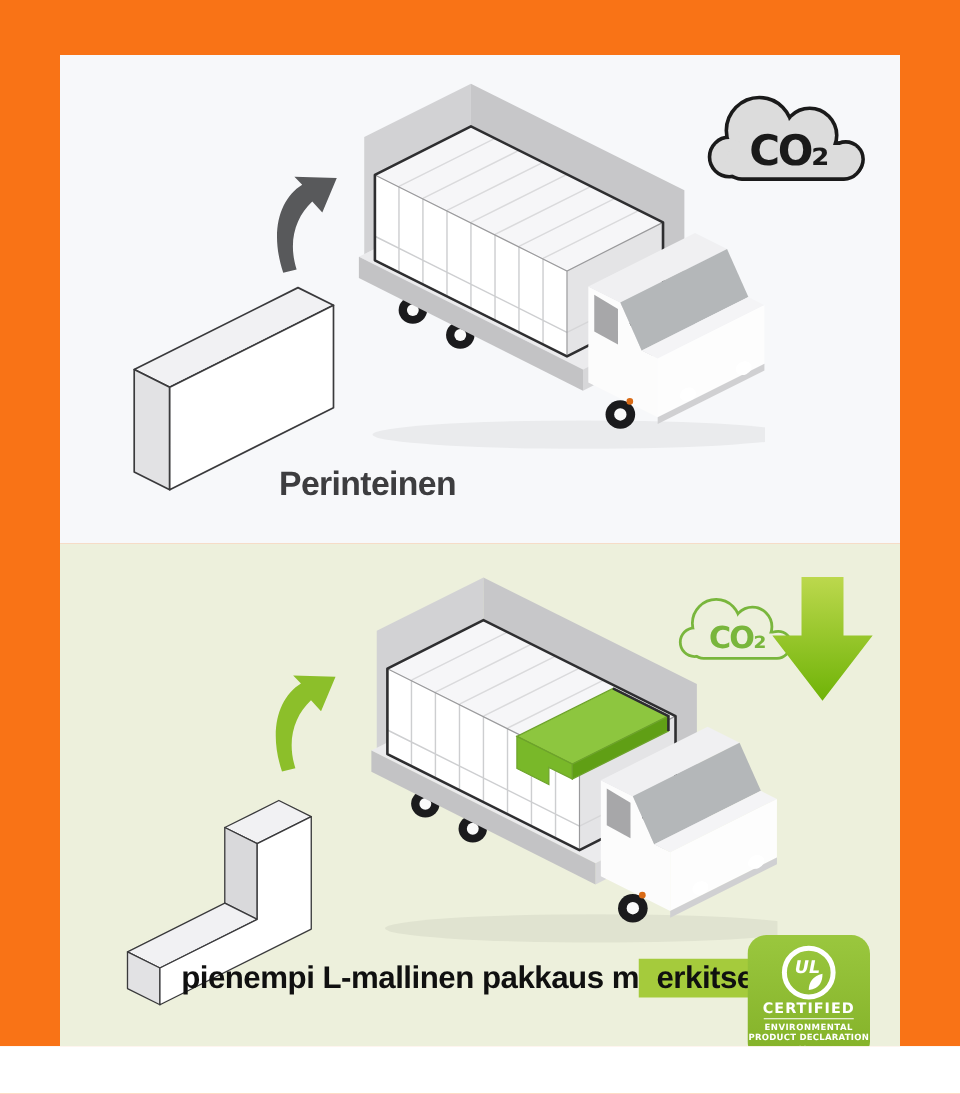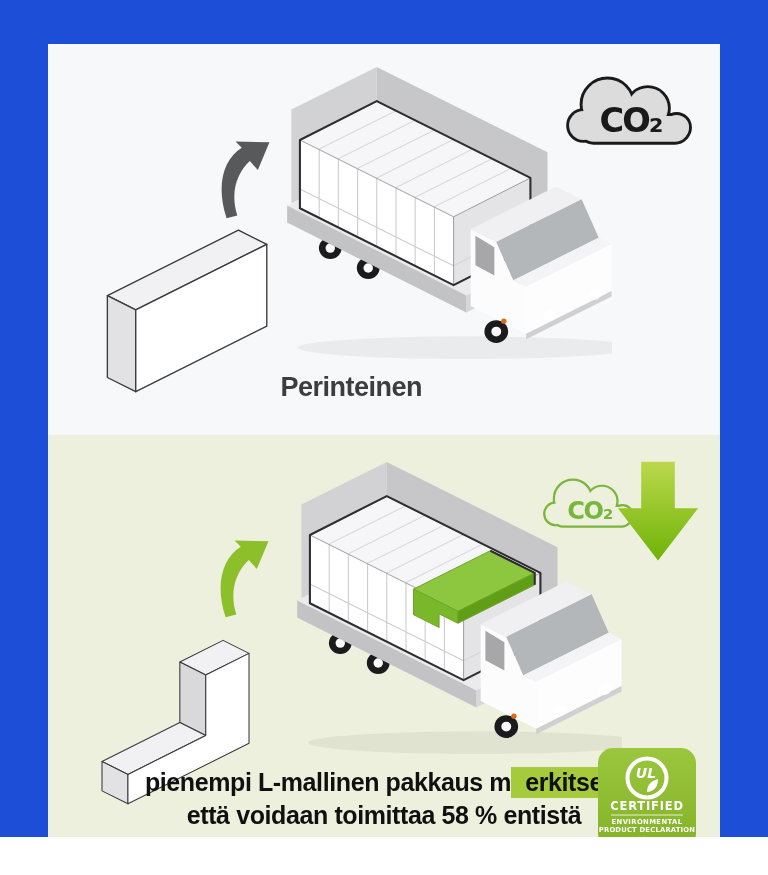--- a/index.html
+++ b/index.html
@@ -1,22 +1,22 @@
 <!DOCTYPE html>
 <html><head>
 <meta charset="utf-8">
 <style>
   html,body{margin:0;padding:0;}
-  .page{position:relative;width:768px;height:837px;background:#1d4ed8;overflow:hidden;
+  .page{position:relative;width:768px;height:837px;background:#f97316;overflow:hidden;
         font-family:"Liberation Sans", sans-serif;}
   .panel{position:absolute;left:48px;width:672px;}
   .panel-top{top:44px;height:391px;background:#f7f8fa;}
   .panel-bottom{top:435px;height:440px;background:#edf0dc;}
   .abs{position:absolute;}
-  .label-trad{left:118px;top:328px;width:256px;text-align:right;
+  .label-trad{left:118px;top:328px;width:256px;text-align:center;
       font-size:27px;font-weight:bold;color:#3d3d3f;letter-spacing:-0.5px;}
   .caption{left:0;top:331px;width:672px;text-align:center;z-index:1;
       font-size:25px;line-height:33px;font-weight:bold;color:#101010;letter-spacing:-0.4px;}
   .caption .hl{background:#a5cb3c;padding:1px 0 2px 14px;}
   .badge-wrap{left:550px;top:313px;width:98px;height:100px;z-index:2;}
   .footer-bar{position:absolute;left:95px;top:869px;width:577px;height:6px;background:#20305a;}
   svg{display:block;}
   svg text{font-family:"DejaVu Sans","Liberation Sans",sans-serif;}
 </style>
 </head>
@@ -162,21 +162,20 @@
         <polygon points="120,37.3 185,4.8 224,24.3 159,56.8" fill="#f1f1f3"></polygon>
         <polygon points="120,37.3 159,56.8 159,147.8 120,128.3" fill="#d9d9db"></polygon>
         <polygon points="120,128.3 159,147.8 42,206.3 3,186.8" fill="#f1f1f3"></polygon>
         <polygon points="3,186.8 42,206.3 42,250.5 3,231" fill="#e2e2e4"></polygon>
         <polygon points="224,24.3 159,56.8 159,147.8 42,206.3 42,250.5 224,159.5" fill="#ffffff"></polygon>
       </g>
     </svg>
 
     <div class="abs caption">
       <div><span>pienempi L-mallinen pakkaus m</span><span class="hl">erkitse</span><span>e,</span></div>
-      <div>että voidaan toimittaa 58 % entistä</div>
     </div>
 
     <svg class="abs badge-wrap" viewBox="0 0 98 100">
       <rect x="0" y="0" width="98" height="100" rx="15" fill="url(#gBadge)"></rect>
       <circle cx="49" cy="30" r="19.5" fill="none" stroke="#ffffff" stroke-width="4"></circle>
       <text x="48" y="30" font-size="14" font-weight="bold" font-style="italic" text-anchor="middle" fill="#ffffff">UL</text>
       <path d="M49,44 c9,-1 11,-7 11,-13 c-8,2 -11,7 -11,13" fill="#ffffff"></path>
       <text x="49" y="62" font-size="11.5" font-weight="bold" letter-spacing="0.8" text-anchor="middle" fill="#ffffff">CERTIFIED</text>
       <line x1="13" y1="67" x2="85" y2="67" stroke="#ffffff" stroke-width="0.8"></line>
       <text x="49" y="76" font-size="6.8" font-weight="bold" letter-spacing="0.4" text-anchor="middle" fill="#ffffff">ENVIRONMENTAL</text>

